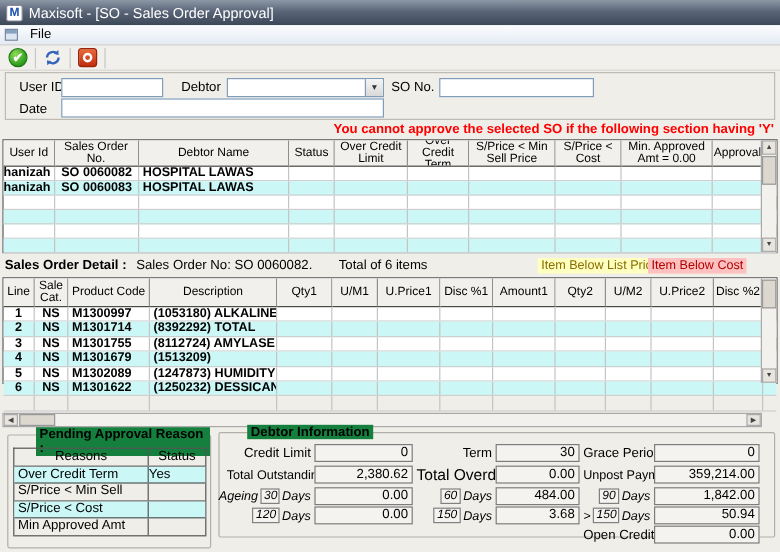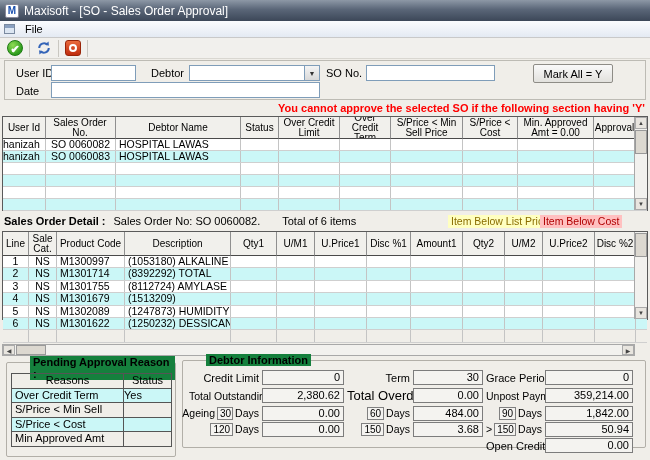--- a/index.html
+++ b/index.html
@@ -47,21 +47,21 @@
     font-family:"Liberation Sans",sans-serif; }
   
   .warning { position:absolute; left:250px; top:102px; color:#FF0000; font-weight:bold; font-size:11px;margin-left:28px; }
   
   .grid { position:absolute; background:#fff; border:1px solid #5a5a5a; }
   .grow { display:flex; }
   .gcell { border-right:1px solid #c4c4c4; overflow:hidden; white-space:nowrap; }
   .ghead .gcell { background:#F1F0EC; border-right:1px solid #8f8f8f; border-bottom:1px solid #4a4a4a;
     font-size:10px; line-height:10px; display:flex; align-items:center; justify-content:center;
     text-align:center; white-space:normal; padding:0 1px; }
-  .drow { height:12px; border-bottom:1px solid #cfcfcf; }
+  .drow { height:12px; border-bottom:1px solid #cfcfcf;font-weight:bold; }
   .drow .gcell { font-size:10.5px; line-height:11px; }
   .alt { background:#CBF7F7; }
   .g2 .drow { height:12.4px; }
   
   .g1c0{width:43px} .g1c1{width:70px; text-align:center} .g1c2{width:125px; padding-left:3px}
   .g1c3{width:38px} .g1c4{width:61px} .g1c5{width:51px} .g1c6{width:72px} .g1c7{width:55px}
   .g1c8{width:76px} .g1c9{width:42px}
   .ghead .g1c1{text-align:center; padding-left:0}
   .ghead .g1c2{padding-left:1px; justify-content:center}
   
@@ -97,21 +97,21 @@
   .pcell { height:13.5px; line-height:13px; font-size:11px; overflow:hidden; white-space:nowrap; }
   .pc0 { width:112px; border-right:1px solid #555; padding-left:3px; }
   .pc1 { width:47px; text-align:left; }
   .phead .pcell { text-align:center; padding-left:0; }
   
   .dirow { position:absolute; left:6px; display:grid;
     grid-template-columns:70px 82px 63px 70px 56px 88px; column-gap:3px; align-items:center; height:15px; }
   .dlabel { text-align:right; font-size:11px; white-space:nowrap; }
   .dfield { height:15px; background:#F4F3F0; border:1px solid #7c7c7c; font-size:11px;
     text-align:right; padding:0 3px; line-height:13px; overflow:hidden; }
-  .agewrap { display:flex; align-items:flex-start; justify-content:flex-end; gap:2px; font-size:10.5px; white-space:nowrap; }
+  .agewrap { display:flex; align-items:flex-end; justify-content:flex-end; gap:2px; font-size:10.5px; white-space:nowrap;font-style:italic; }
   .daybox { border:1px solid #808080; background:#F4F3F0; font-size:10px; line-height:11px;
     padding:0 2px; min-width:16px; text-align:center; }
 </style>
 </head>
 <body>
 
 <div class="app">
 
   <div class="titlebar">
     <div class="titleicon">M</div>
@@ -148,21 +148,20 @@
   <div class="filterbox">
     <span class="flabel" style="left:11px; top:6px;">User ID</span>
     <input class="finput" style="left: 46px; top: 4px; width: 85px;" value="">
     <span class="flabel" style="left:146px; top:6px;">Debtor</span>
     <div class="combo" style="left:184px; top:4px; width:131px;">
       <span></span>
       <div class="drop">▼</div>
     </div>
     <span class="flabel" style="left:321px; top:6px;">SO No.</span>
     <input class="finput" style="left: 361px; top: 4px; width: 129px;" value="">
-    <button class="fbutton" style="left:528px; top:3px; width:80px;">Mark All = Y</button>
     <span class="flabel" style="left:11px; top:24px;">Date</span>
     <input class="finput" style="left: 46px; top: 21px; width: 269px;" value="">
   </div>
 
   <div class="warning">You cannot approve the selected SO if the following section having 'Y'</div>
 
   <div class="grid" style="left:2px; top:116px; width:646px; height:95px;">
     <div class="grow ghead" style="height:22px;">
       <div class="gcell g1c0">User Id</div>
       <div class="gcell g1c1">Sales Order No.</div>

